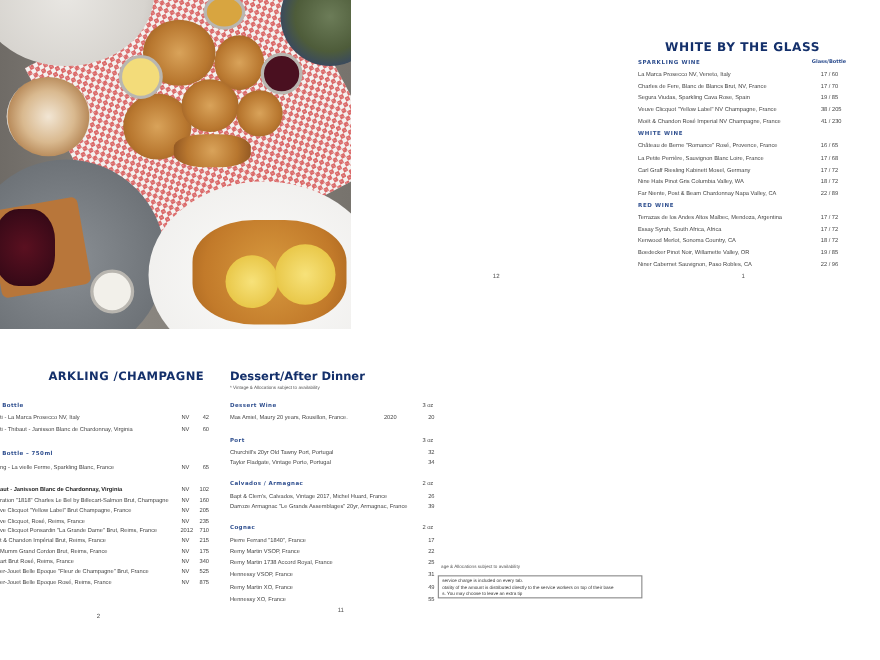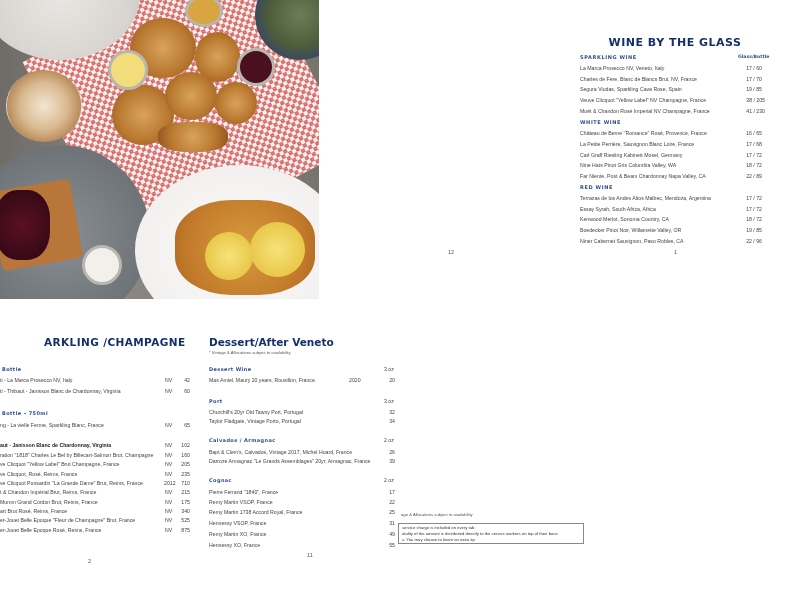--- a/index.html
+++ b/index.html
@@ -82,21 +82,21 @@
   <div class="berries"></div>
   <div class="ramekin" style="left:82px;top:245px;width:34px;height:34px;background:#f2f0ea;"></div>
   <div class="plate bottom-right"></div>
   <div class="potatoes"></div>
   <div class="egg" style="left:205px;top:232px;width:48px;height:48px;"></div>
   <div class="egg" style="left:250px;top:222px;width:55px;height:55px;"></div>
 </div>
 
 <div class="abs pagenum" style="left:448px;top:249px;">12</div>
 
-<div class="abs wbg-title">WINE BY THE GLASS</div>
+<div class="abs wbg-title">WHITE BY THE GLASS</div>
 <div class="abs colhead" style="left:738px;top:54px;">Glass/Bottle</div>
 
 <div class="abs sec-head" style="left:580px;top:54px;">SPARKLING WINE</div>
 <div class="abs row" style="left:580px;top:65px;">La Marca Prosecco NV, Veneto, Italy</div>
 <div class="abs price" style="left:735px;top:65px;width:27px;">17 / 60</div>
 <div class="abs row" style="left:580px;top:76px;">Charles de Fere, Blanc de Blancs Brut, NV, France</div>
 <div class="abs price" style="left:735px;top:76px;width:27px;">17 / 70</div>
 <div class="abs row" style="left:580px;top:86px;">Segura Viudas, Sparkling Cava Rose, Spain</div>
 <div class="abs price" style="left:735px;top:86px;width:27px;">19 / 85</div>
 <div class="abs row" style="left:580px;top:97px;">Veuve Clicquot "Yellow Label" NV Champagne, France</div>
@@ -171,21 +171,21 @@
 <div class="abs price" style="left:176px;top:508px;width:14px;">340</div>
 <div class="abs row" style="left:0;top:517px;">er-Jouet Belle Epoque "Fleur de Champagne" Brut, France</div>
 <div class="abs row" style="left:165px;top:517px;">NV</div>
 <div class="abs price" style="left:176px;top:517px;width:14px;">525</div>
 <div class="abs row" style="left:0;top:527px;">er-Jouet Belle Epoque Rosé, Reims, France</div>
 <div class="abs row" style="left:165px;top:527px;">NV</div>
 <div class="abs price" style="left:176px;top:527px;width:14px;">875</div>
 
 <div class="abs pagenum" style="left:88px;top:558px;">2</div>
 
-<div class="abs dd-title">Dessert/After Veneto</div>
+<div class="abs dd-title">Dessert/After Dinner</div>
 <div class="abs dd-note">* Vintage &amp; Allocations subject to availability</div>
 
 <div class="abs sc-sub" style="left:209px;top:366px;">Dessert Wine</div>
 <div class="abs row" style="left:384px;top:366px;">3 oz</div>
 <div class="abs row" style="left:209px;top:377px;">Mas Amiel, Maury 20 years, Rousillon, France.</div>
 <div class="abs row" style="left:349px;top:377px;">2020</div>
 <div class="abs price" style="left:384px;top:377px;width:11px;">20</div>
 
 <div class="abs sc-sub" style="left:209px;top:398px;">Port</div>
 <div class="abs row" style="left:384px;top:398px;">3 oz</div>

